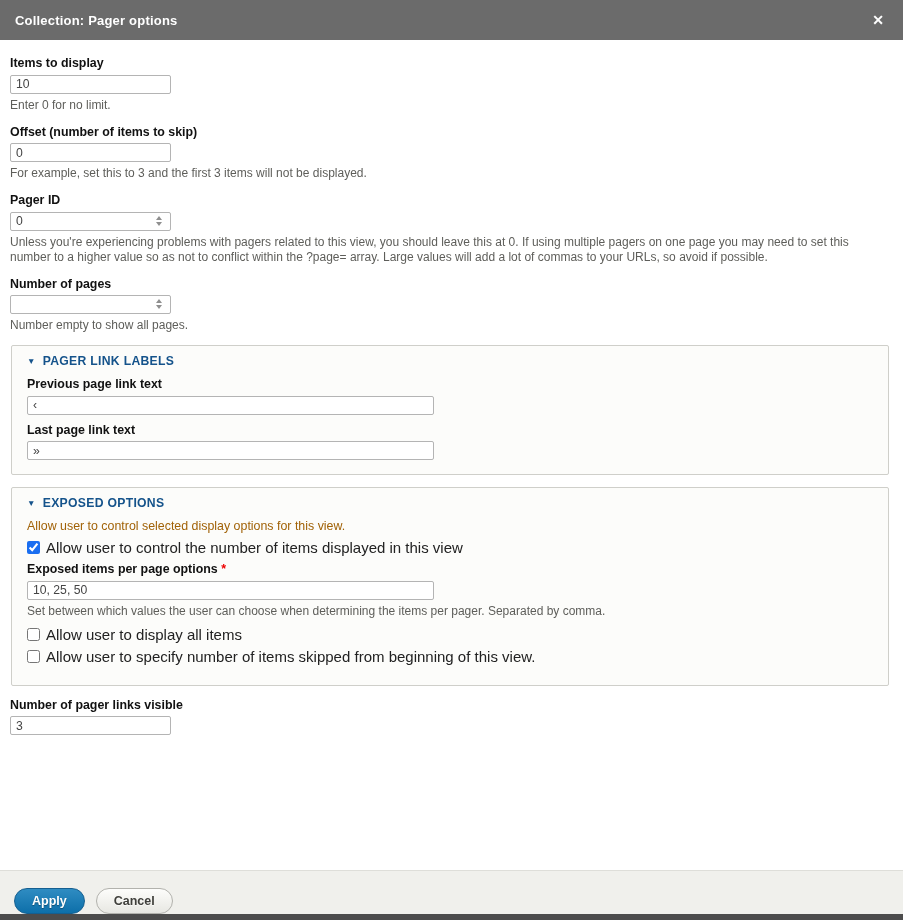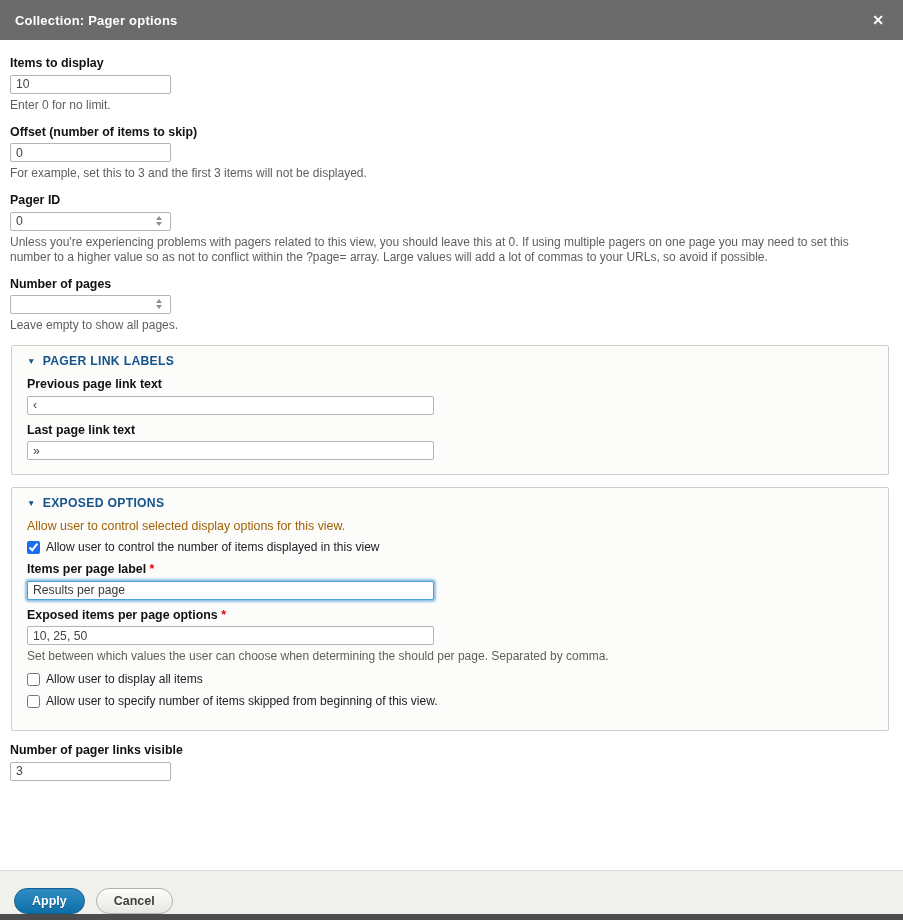--- a/index.html
+++ b/index.html
@@ -64,21 +64,21 @@
   input.text.focused {
     border:1px solid #48a2da;
     box-shadow:0 0 2px 2px rgba(64,150,210,.55);
     color:#3a3a3a;
   }
   .intro-text { font-size:12.4px; color:#a16207; line-height:14px; margin-bottom:7px; }
   .checkbox-row { display:flex; align-items:center; gap:6px; margin-bottom:7px; }
   .checkbox-row input[type=checkbox] {
     width:13px; height:13px; accent-color:#1a6ef0; margin:0;
   }
-  .checkbox-row label { font-size:12px; color:#222; line-height:15px; }
+  .checkbox-row label { font-size:15px; color:#222; line-height:15px; }
   
   .dialog-footer {
     flex:0 0 44px; background:#f0f0ec; border-top:1px solid #dedeD9;
     display:flex; align-items:flex-end; gap:11px; padding:0 14px;
   }
   .btn {
     font-family:"Liberation Sans", sans-serif; font-size:12.5px; font-weight:bold;
     border-radius:20em; padding:5px 17px; cursor:pointer; line-height:14px;
   }
   .btn-apply {
@@ -129,21 +129,21 @@
 
   <div class="form-item">
     <label>Number of pages</label>
     <span class="input-wrap">
       <input class="text" type="text" value="" style="">
       <span class="spinner-icon">
           <span class="tri-up"></span>
           <span class="tri-down"></span>
         </span>
     </span>
-    <div class="description">Leave empty to show all pages.</div>
+    <div class="description">Number empty to show all pages.</div>
   </div>
 
   <div class="fieldset">
     <div class="legend">
       <span class="arrow">▼</span>
       <span>PAGER LINK LABELS</span>
     </div>
     <div class="form-item">
       <label>Previous page link text</label>
       <input class="text wide" type="text" value="‹" style="">
@@ -159,29 +159,25 @@
       <span class="arrow">▼</span>
       <span>EXPOSED OPTIONS</span>
     </div>
     <div class="intro-text">Allow user to control selected display options for this view.</div>
 
     <div class="checkbox-row">
       <input type="checkbox" id="cb1" checked="" style="">
       <label for="cb1">Allow user to control the number of items displayed in this view</label>
     </div>
 
-    <div class="form-item">
-      <label><span>Items per page label</span> <span class="req">*</span></label>
-      <input class="text wide focused" type="text" value="Results per page" style="">
-    </div>
 
     <div class="form-item">
       <label><span>Exposed items per page options</span> <span class="req">*</span></label>
       <input class="text wide" type="text" value="10, 25, 50" style="">
-      <div class="description">Set between which values the user can choose when determining the should per page. Separated by comma.</div>
+      <div class="description">Set between which values the user can choose when determining the items per pager. Separated by comma.</div>
     </div>
 
     <div class="checkbox-row">
       <input type="checkbox" id="cb2" style="">
       <label for="cb2">Allow user to display all items</label>
     </div>
 
     <div class="checkbox-row">
       <input type="checkbox" id="cb3" style="">
       <label for="cb3">Allow user to specify number of items skipped from beginning of this view.</label>

